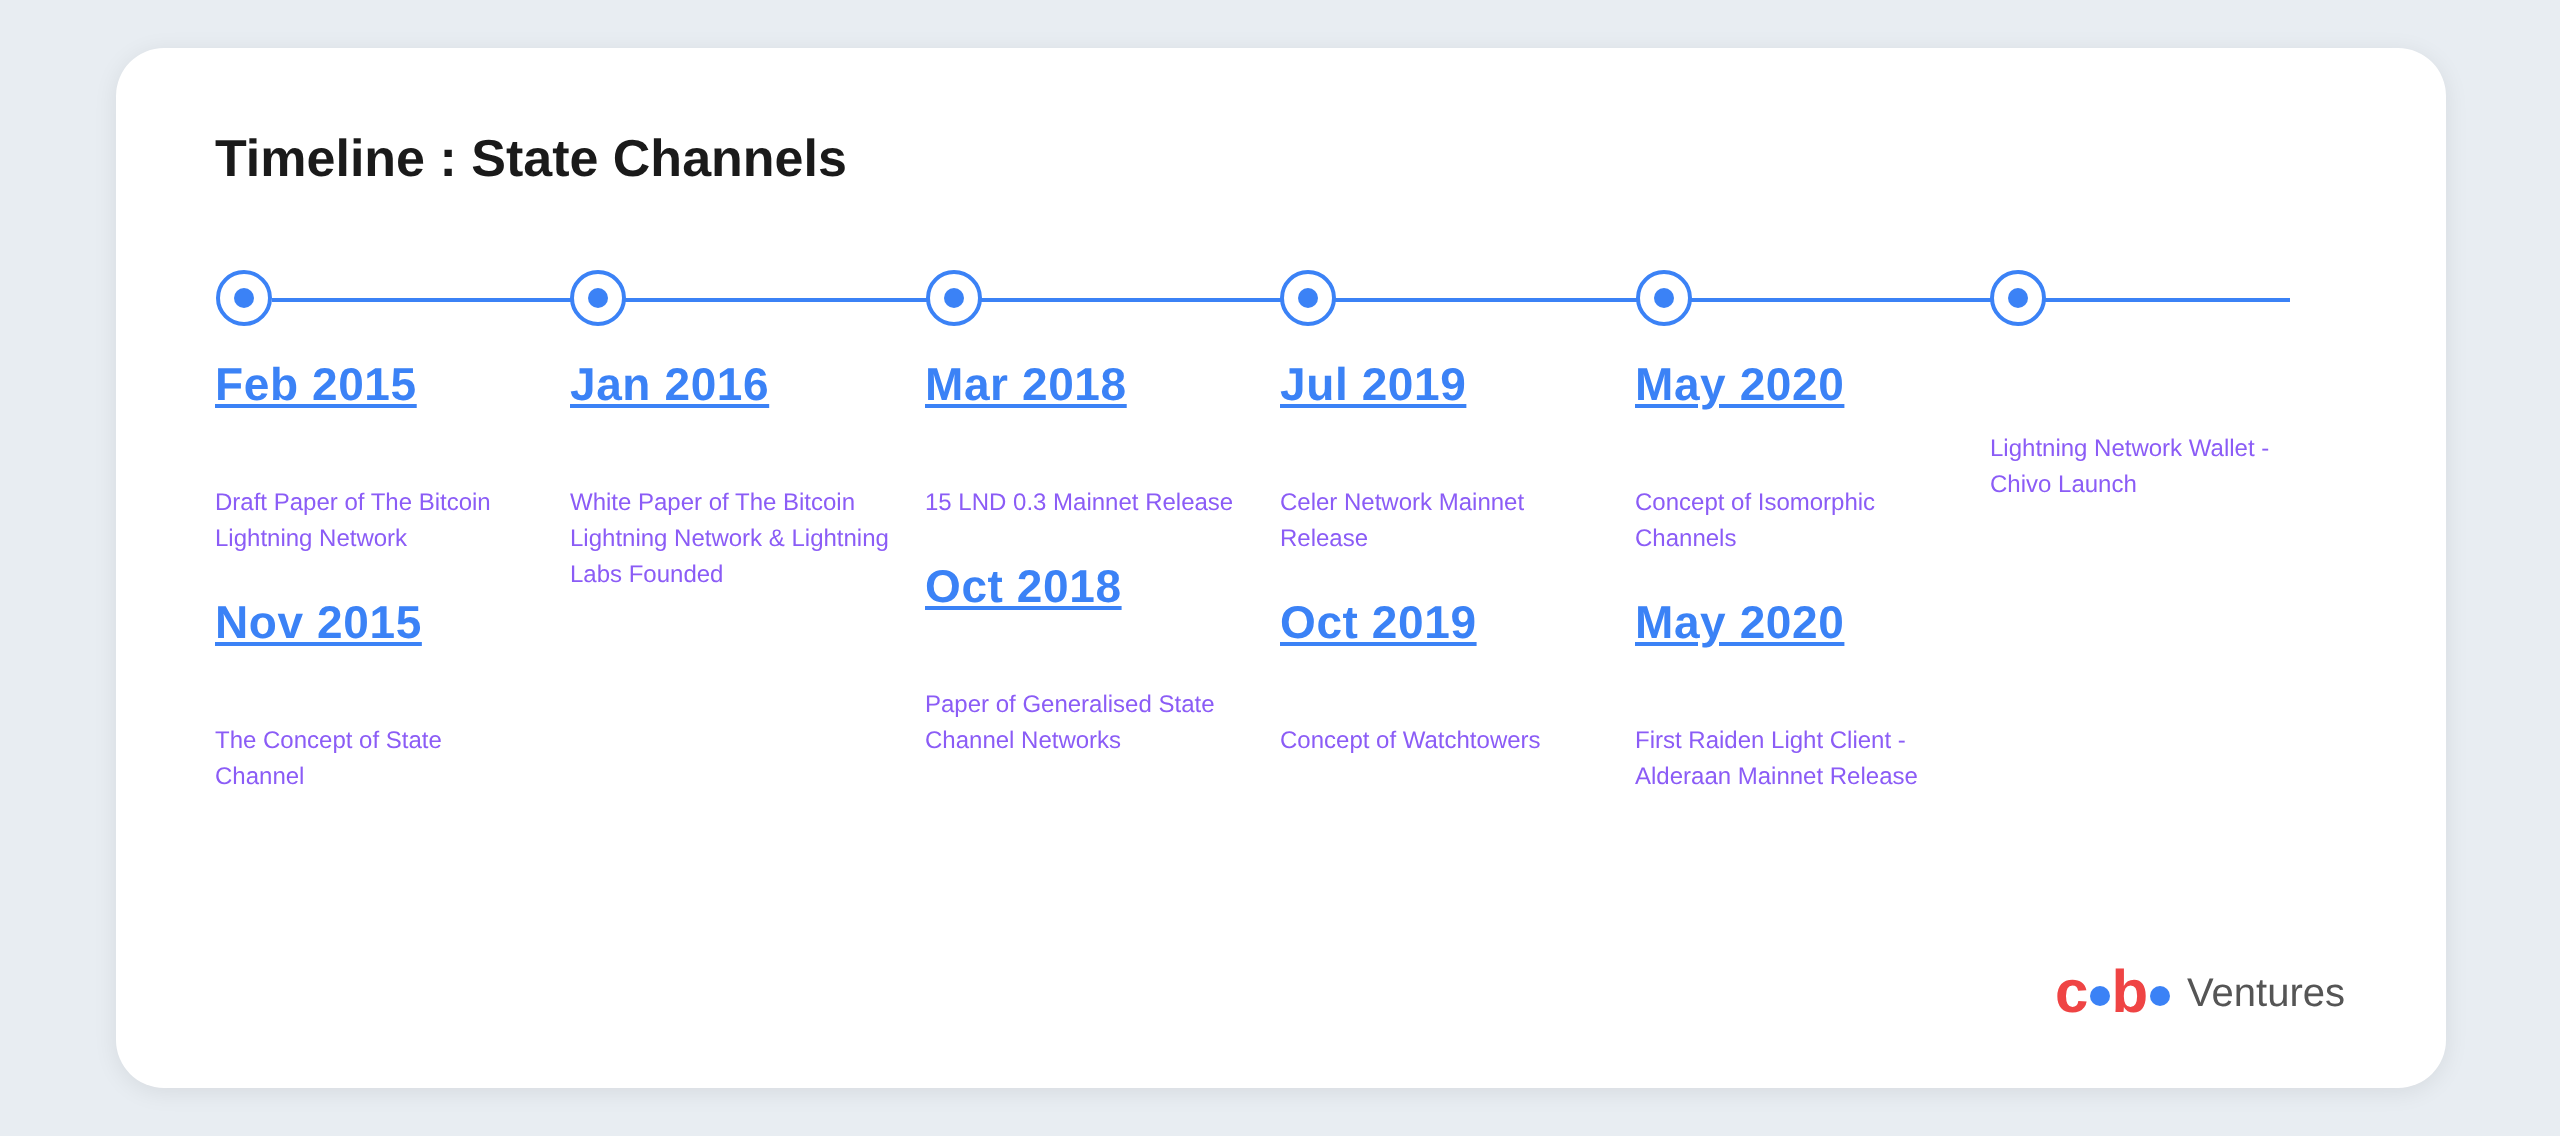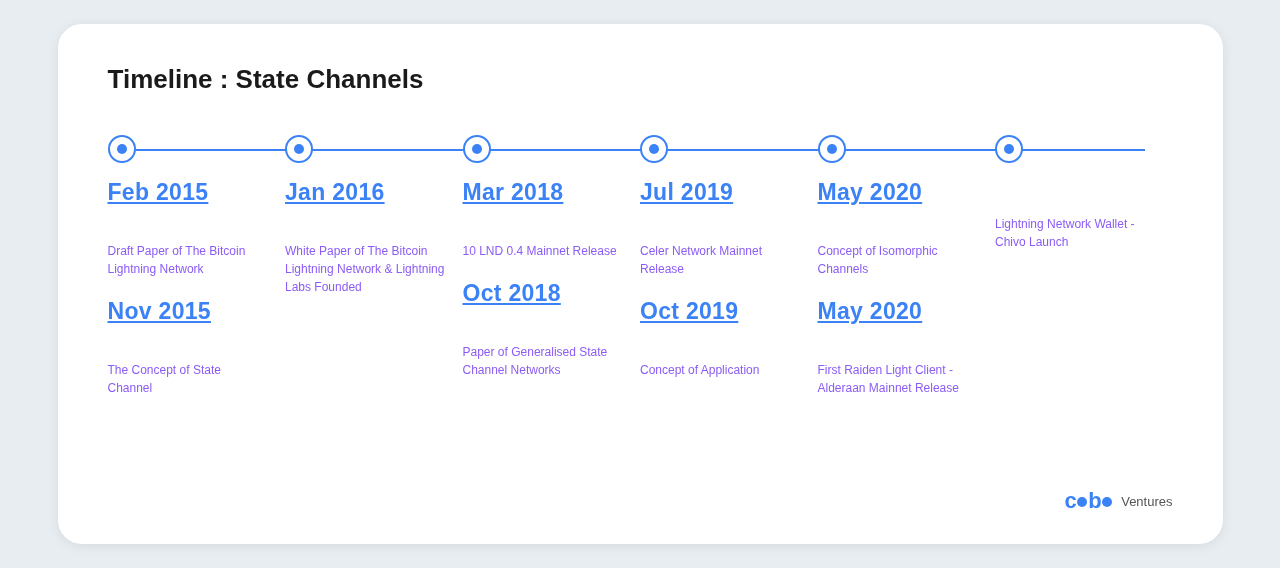--- a/index.html
+++ b/index.html
@@ -94,36 +94,36 @@
     
     .logo-area {
       position: absolute;
       bottom: 30px;
       right: 50px;
       display: flex;
       align-items: center;
       gap: 8px;
     }
     .cobo-text {
-      font-size: 22px;
+      font-size: 30px;
       font-weight: 700;
-      color: #3b82f6;
+      color: #ef4444;
       letter-spacing: -0.5px;
     }
     .cobo-o1 {
       display: inline-block;
       width: 10px;
       height: 10px;
       border-radius: 50%;
       background: #3b82f6;
       vertical-align: middle;
       margin: 0 1px;
     }
     .ventures-text {
-      font-size: 13px;
+      font-size: 20px;
       font-weight: 400;
       color: #555555;
     }
   </style>
 </head>
 <body>
 
 <div class="card">
   <div class="page-title">Timeline :  State Channels</div>
 
@@ -157,40 +157,40 @@
             </div>
           </div>
         </div>
         <div class="timeline-node">
           <div class="node-dot">
             <div class="node-dot-inner"></div>
           </div>
           <div class="node-content">
             <div class="event">
               <div class="event-date">Mar  2018</div>
-              <div class="event-desc">10 LND 0.4 Mainnet Release</div>
+              <div class="event-desc">15 LND 0.3 Mainnet Release</div>
             </div>
             <div class="event">
               <div class="event-date">Oct  2018</div>
               <div class="event-desc">Paper of Generalised State Channel Networks</div>
             </div>
           </div>
         </div>
         <div class="timeline-node">
           <div class="node-dot">
             <div class="node-dot-inner"></div>
           </div>
           <div class="node-content">
             <div class="event">
               <div class="event-date">Jul  2019</div>
               <div class="event-desc">Celer Network Mainnet Release</div>
             </div>
             <div class="event">
               <div class="event-date">Oct  2019</div>
-              <div class="event-desc">Concept of Application</div>
+              <div class="event-desc">Concept of Watchtowers</div>
             </div>
           </div>
         </div>
         <div class="timeline-node">
           <div class="node-dot">
             <div class="node-dot-inner"></div>
           </div>
           <div class="node-content">
             <div class="event">
               <div class="event-date">May  2020</div>

